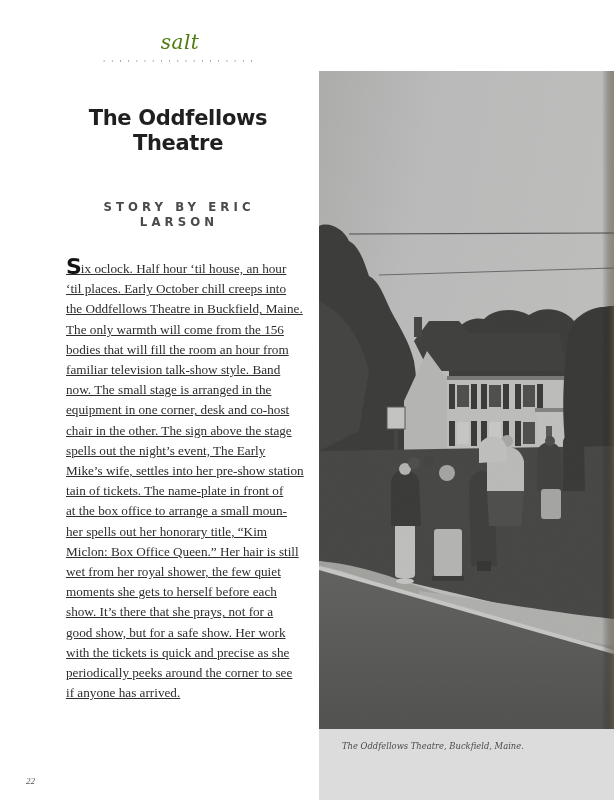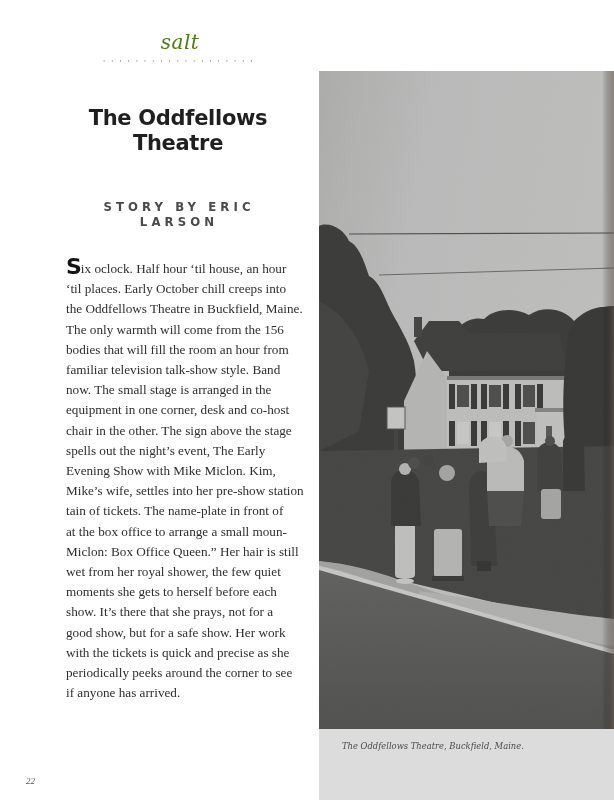--- a/index.html
+++ b/index.html
@@ -29,21 +29,21 @@
       font-family: "DejaVu Sans Condensed", "DejaVu Sans", sans-serif;
       font-size: 13px; font-weight: bold; color: #4a4a4a; letter-spacing: 4.1px;
     }
     .byline.story { top: 199px; }
     .byline.photo { top: 225px; letter-spacing: 4.2px; }
     .body-text {
       position: absolute; left: 66px; top: 258px; width: 238px;
       font-family: "Liberation Serif", serif; font-size: 13.2px; line-height: 20.2px;
       color: #2e2e2e;
     }
-    .body-text .line { display: block; white-space: nowrap; }
+    .body-text .line { display: block; white-space: nowrap; text-decoration: underline; }
     .drop-cap {
       font-family: "DejaVu Sans", sans-serif; font-weight: bold; font-size: 22px;
       color: #141414; line-height: 18px; vertical-align: -1px; margin-right: 0px;
       letter-spacing: -1px;
     }
     .photo {
       position: absolute; left: 319px; top: 71px; width: 295px; height: 658px;
       overflow: hidden; background: #dcdcdc;
     }
     .photo svg { display: block; }
@@ -77,24 +77,24 @@
   <span class="line"><span class="drop-cap">S</span><span>ix oclock. Half hour ‘til house, an hour</span></span>
   <span class="line">‘til places. Early October chill creeps into</span>
   <span class="line">the Oddfellows Theatre in Buckfield, Maine.</span>
   <span class="line">The only warmth will come from the 156</span>
   <span class="line">bodies that will fill the room an hour from</span>
   <span class="line">familiar television talk-show style. Band</span>
   <span class="line">now. The small stage is arranged in the</span>
   <span class="line">equipment in one corner, desk and co-host</span>
   <span class="line">chair in the other. The sign above the stage</span>
   <span class="line">spells out the night’s event, The Early</span>
-  <span class="line">Evening Show with Mike Miclon. Kim,</span>
   <span class="line">Mike’s wife, settles into her pre-show station</span>
   <span class="line">tain of tickets. The name-plate in front of</span>
   <span class="line">at the box office to arrange a small moun-</span>
+  <span class="line">her spells out her honorary title, “Kim</span>
   <span class="line">Miclon: Box Office Queen.” Her hair is still</span>
   <span class="line">wet from her royal shower, the few quiet</span>
   <span class="line">moments she gets to herself before each</span>
   <span class="line">show. It’s there that she prays, not for a</span>
   <span class="line">good show, but for a safe show. Her work</span>
   <span class="line">with the tickets is quick and precise as she</span>
   <span class="line">periodically peeks around the corner to see</span>
   <span class="line">if anyone has arrived.</span>
 </div>
 

